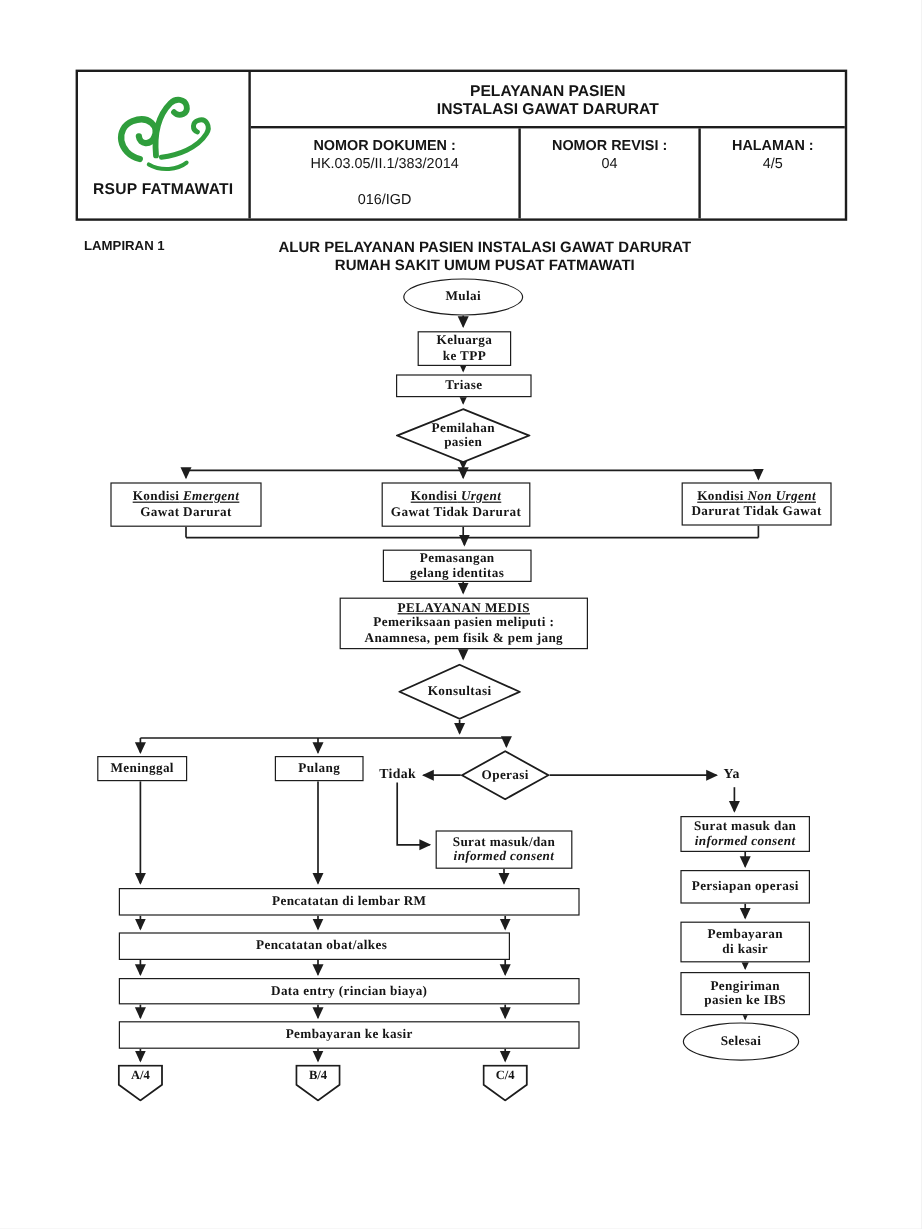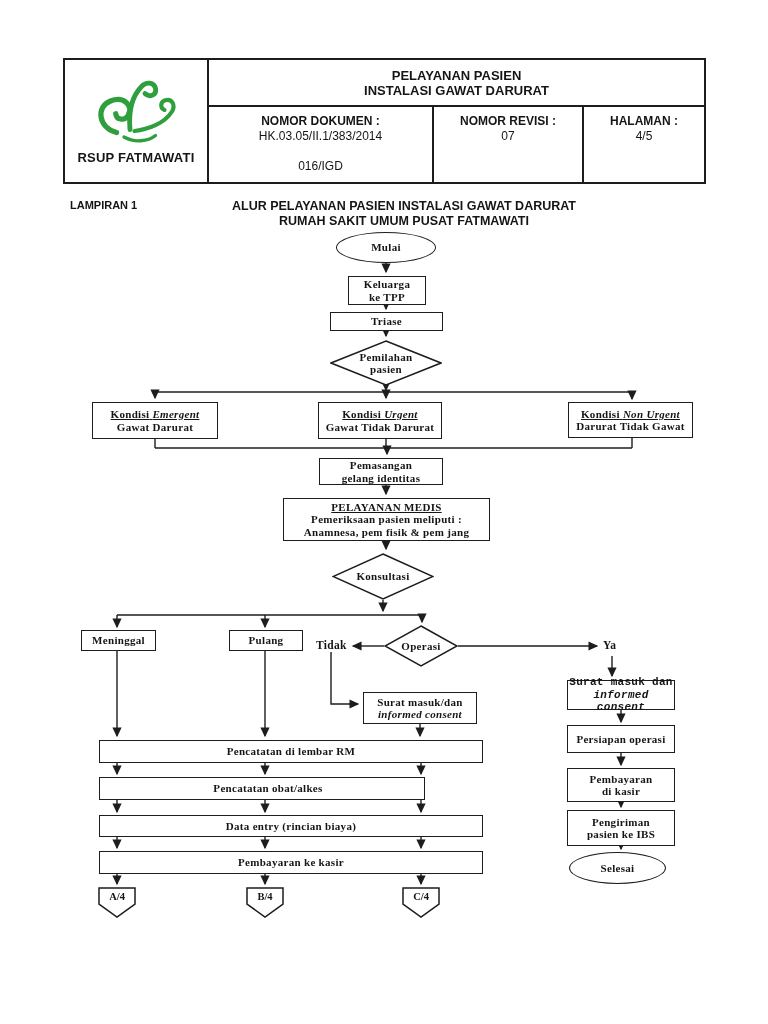--- a/index.html
+++ b/index.html
@@ -73,21 +73,21 @@
       </div>
       <div class="hdr-bottom">
         <div class="hcell cell-dok">
           <div class="hlabel">NOMOR DOKUMEN :</div>
           <div>HK.03.05/II.1/383/2014</div>
           <div class="dok-gap"></div>
           <div>016/IGD</div>
         </div>
         <div class="hcell cell-rev">
           <div class="hlabel">NOMOR REVISI :</div>
-          <div>07</div>
+          <div>04</div>
         </div>
         <div class="hcell cell-hal">
           <div class="hlabel">HALAMAN :</div>
           <div>4/5</div>
         </div>
       </div>
     </div>
   </div>
 
   <div class="lampiran">LAMPIRAN 1</div>
@@ -229,21 +229,21 @@
     </div>
   </div>
 
   <div class="flabel" style="left:603px;top:639px;">Ya</div>
 
   <div class="node" style="left:363px;top:692px;width:114px;height:32px;">
     <span class="ln">Surat masuk/dan</span>
     <span class="ln it">informed consent</span>
   </div>
 
-  <div class="node" style="left:567px;top:680px;width:108px;height:30px;font-family:Liberation Mono, monospace;">
+  <div class="node" style="left:567px;top:680px;width:108px;height:30px;">
     <span class="ln">Surat masuk dan</span>
     <span class="ln it">informed consent</span>
   </div>
 
   <div class="node" style="left:567px;top:725px;width:108px;height:28px;">
     <span>Persiapan operasi</span>
   </div>
 
   <div class="node" style="left:567px;top:768px;width:108px;height:34px;">
     <span class="ln">Pembayaran</span>

